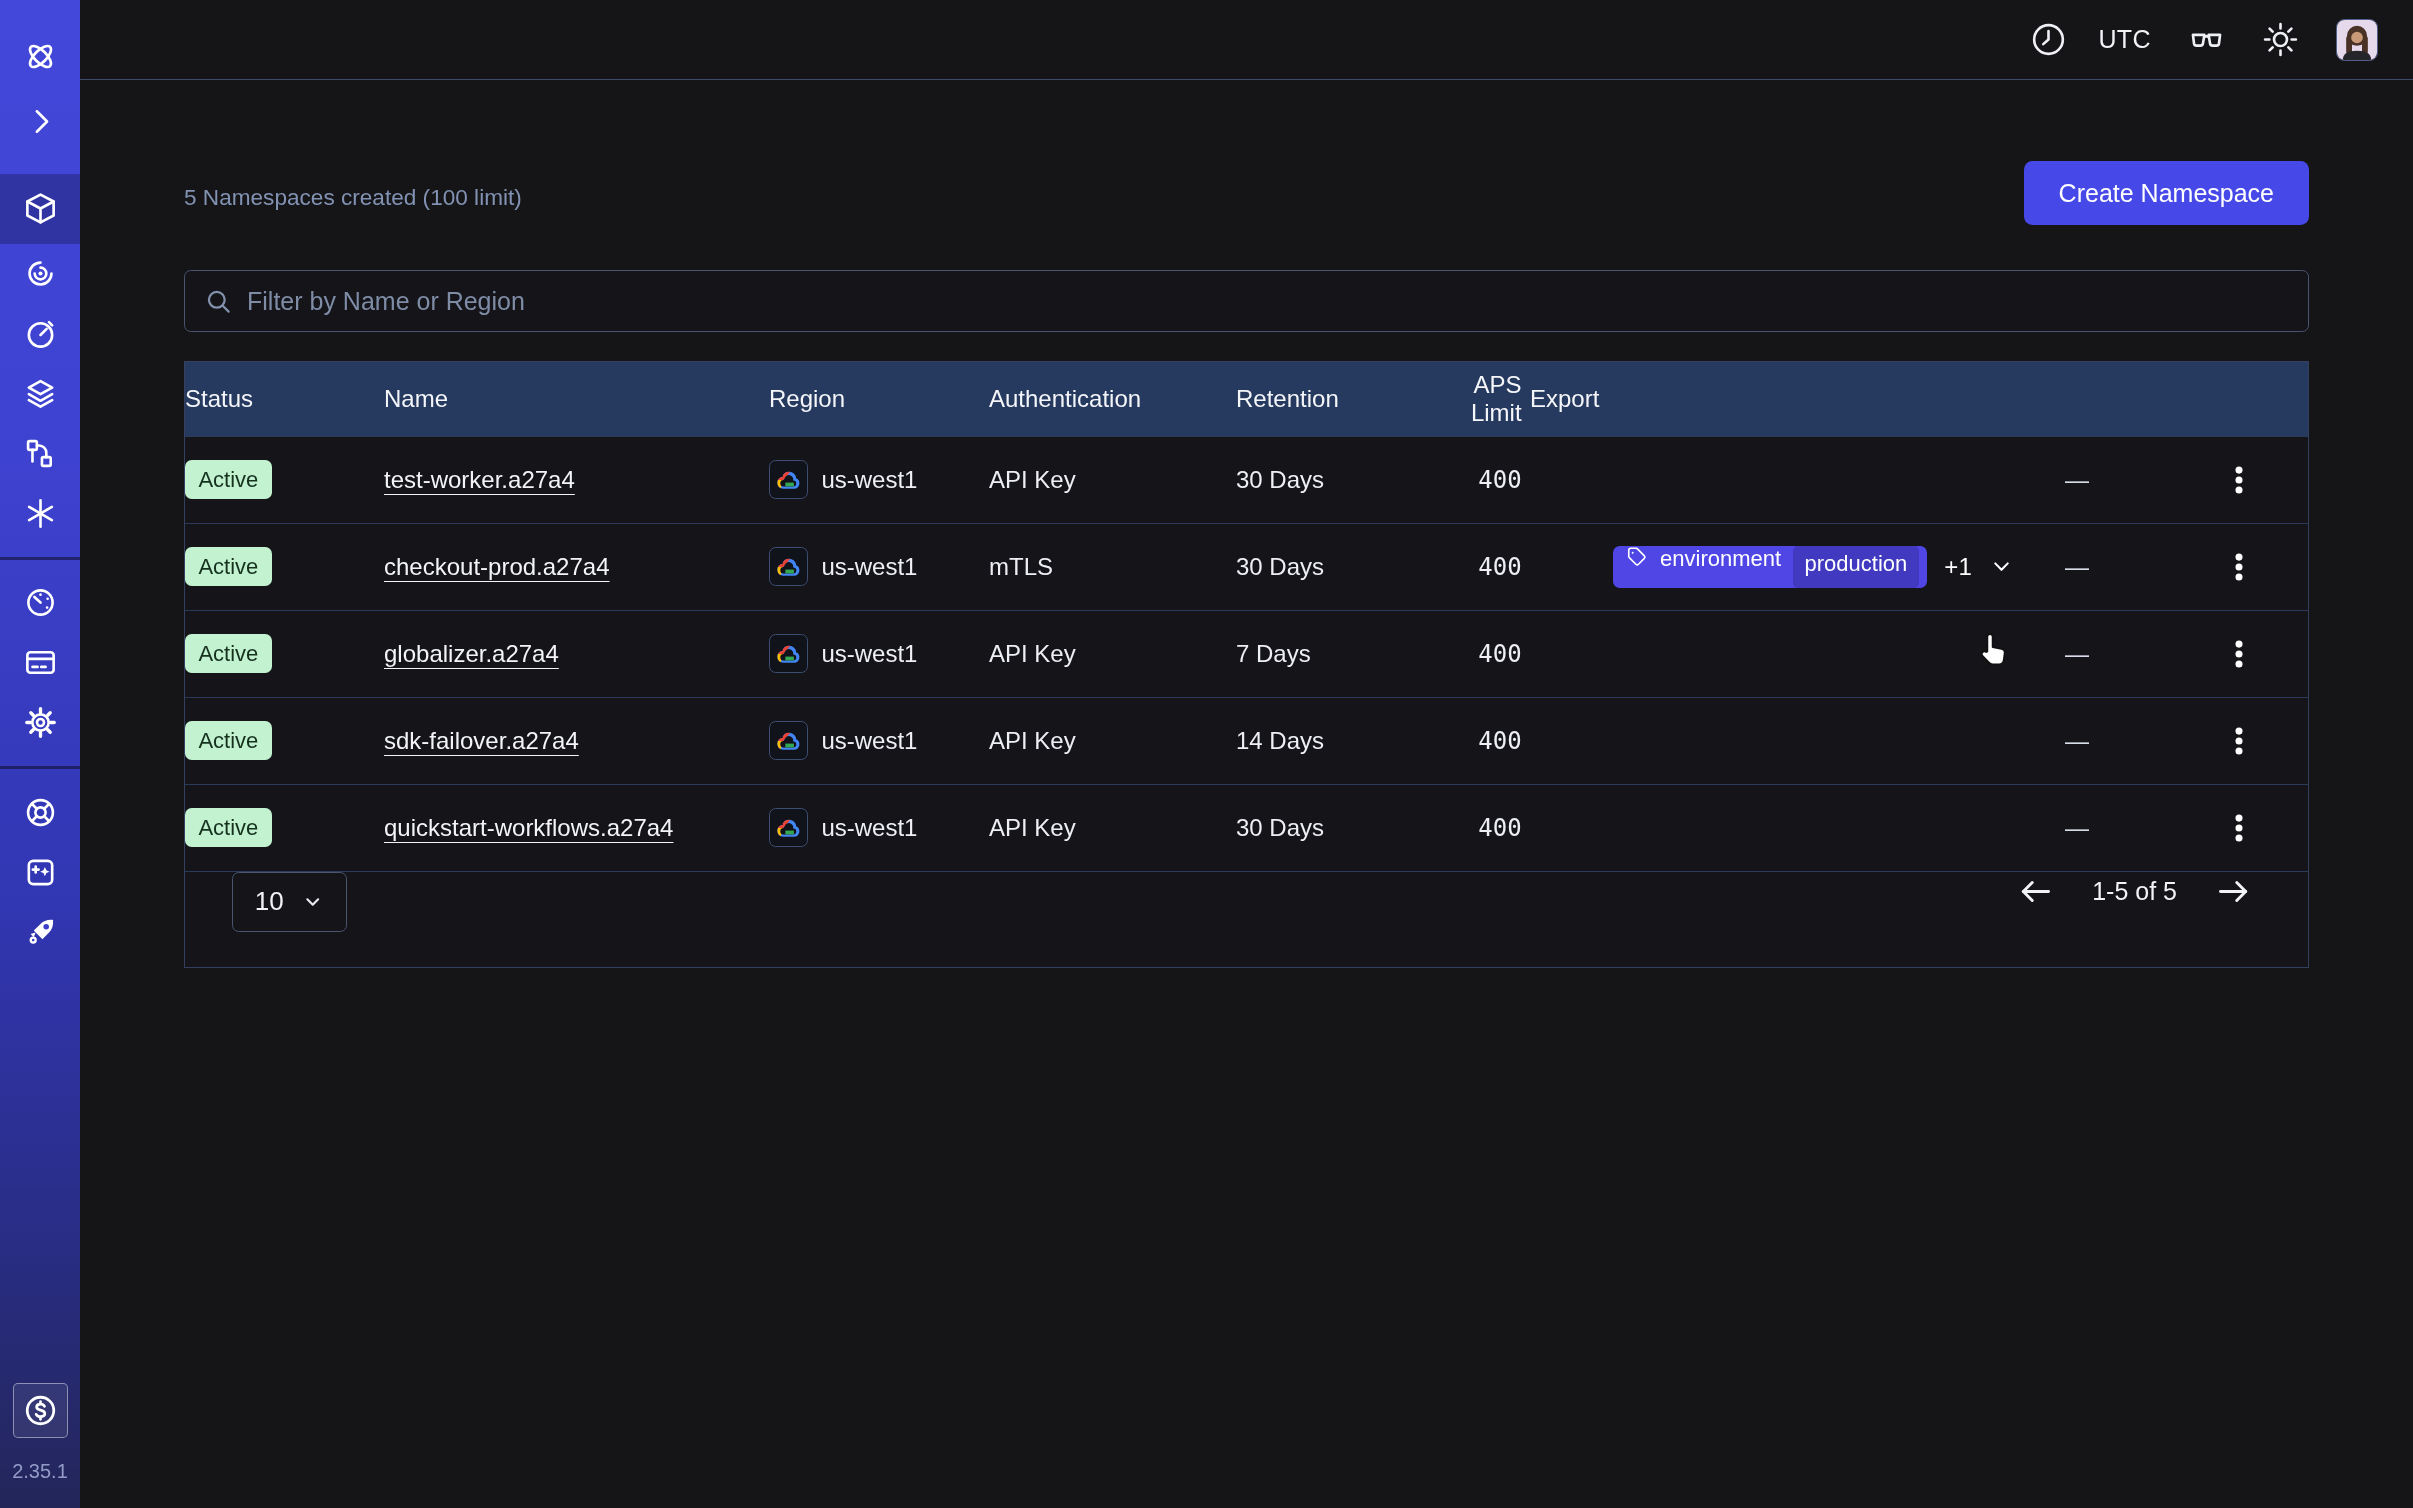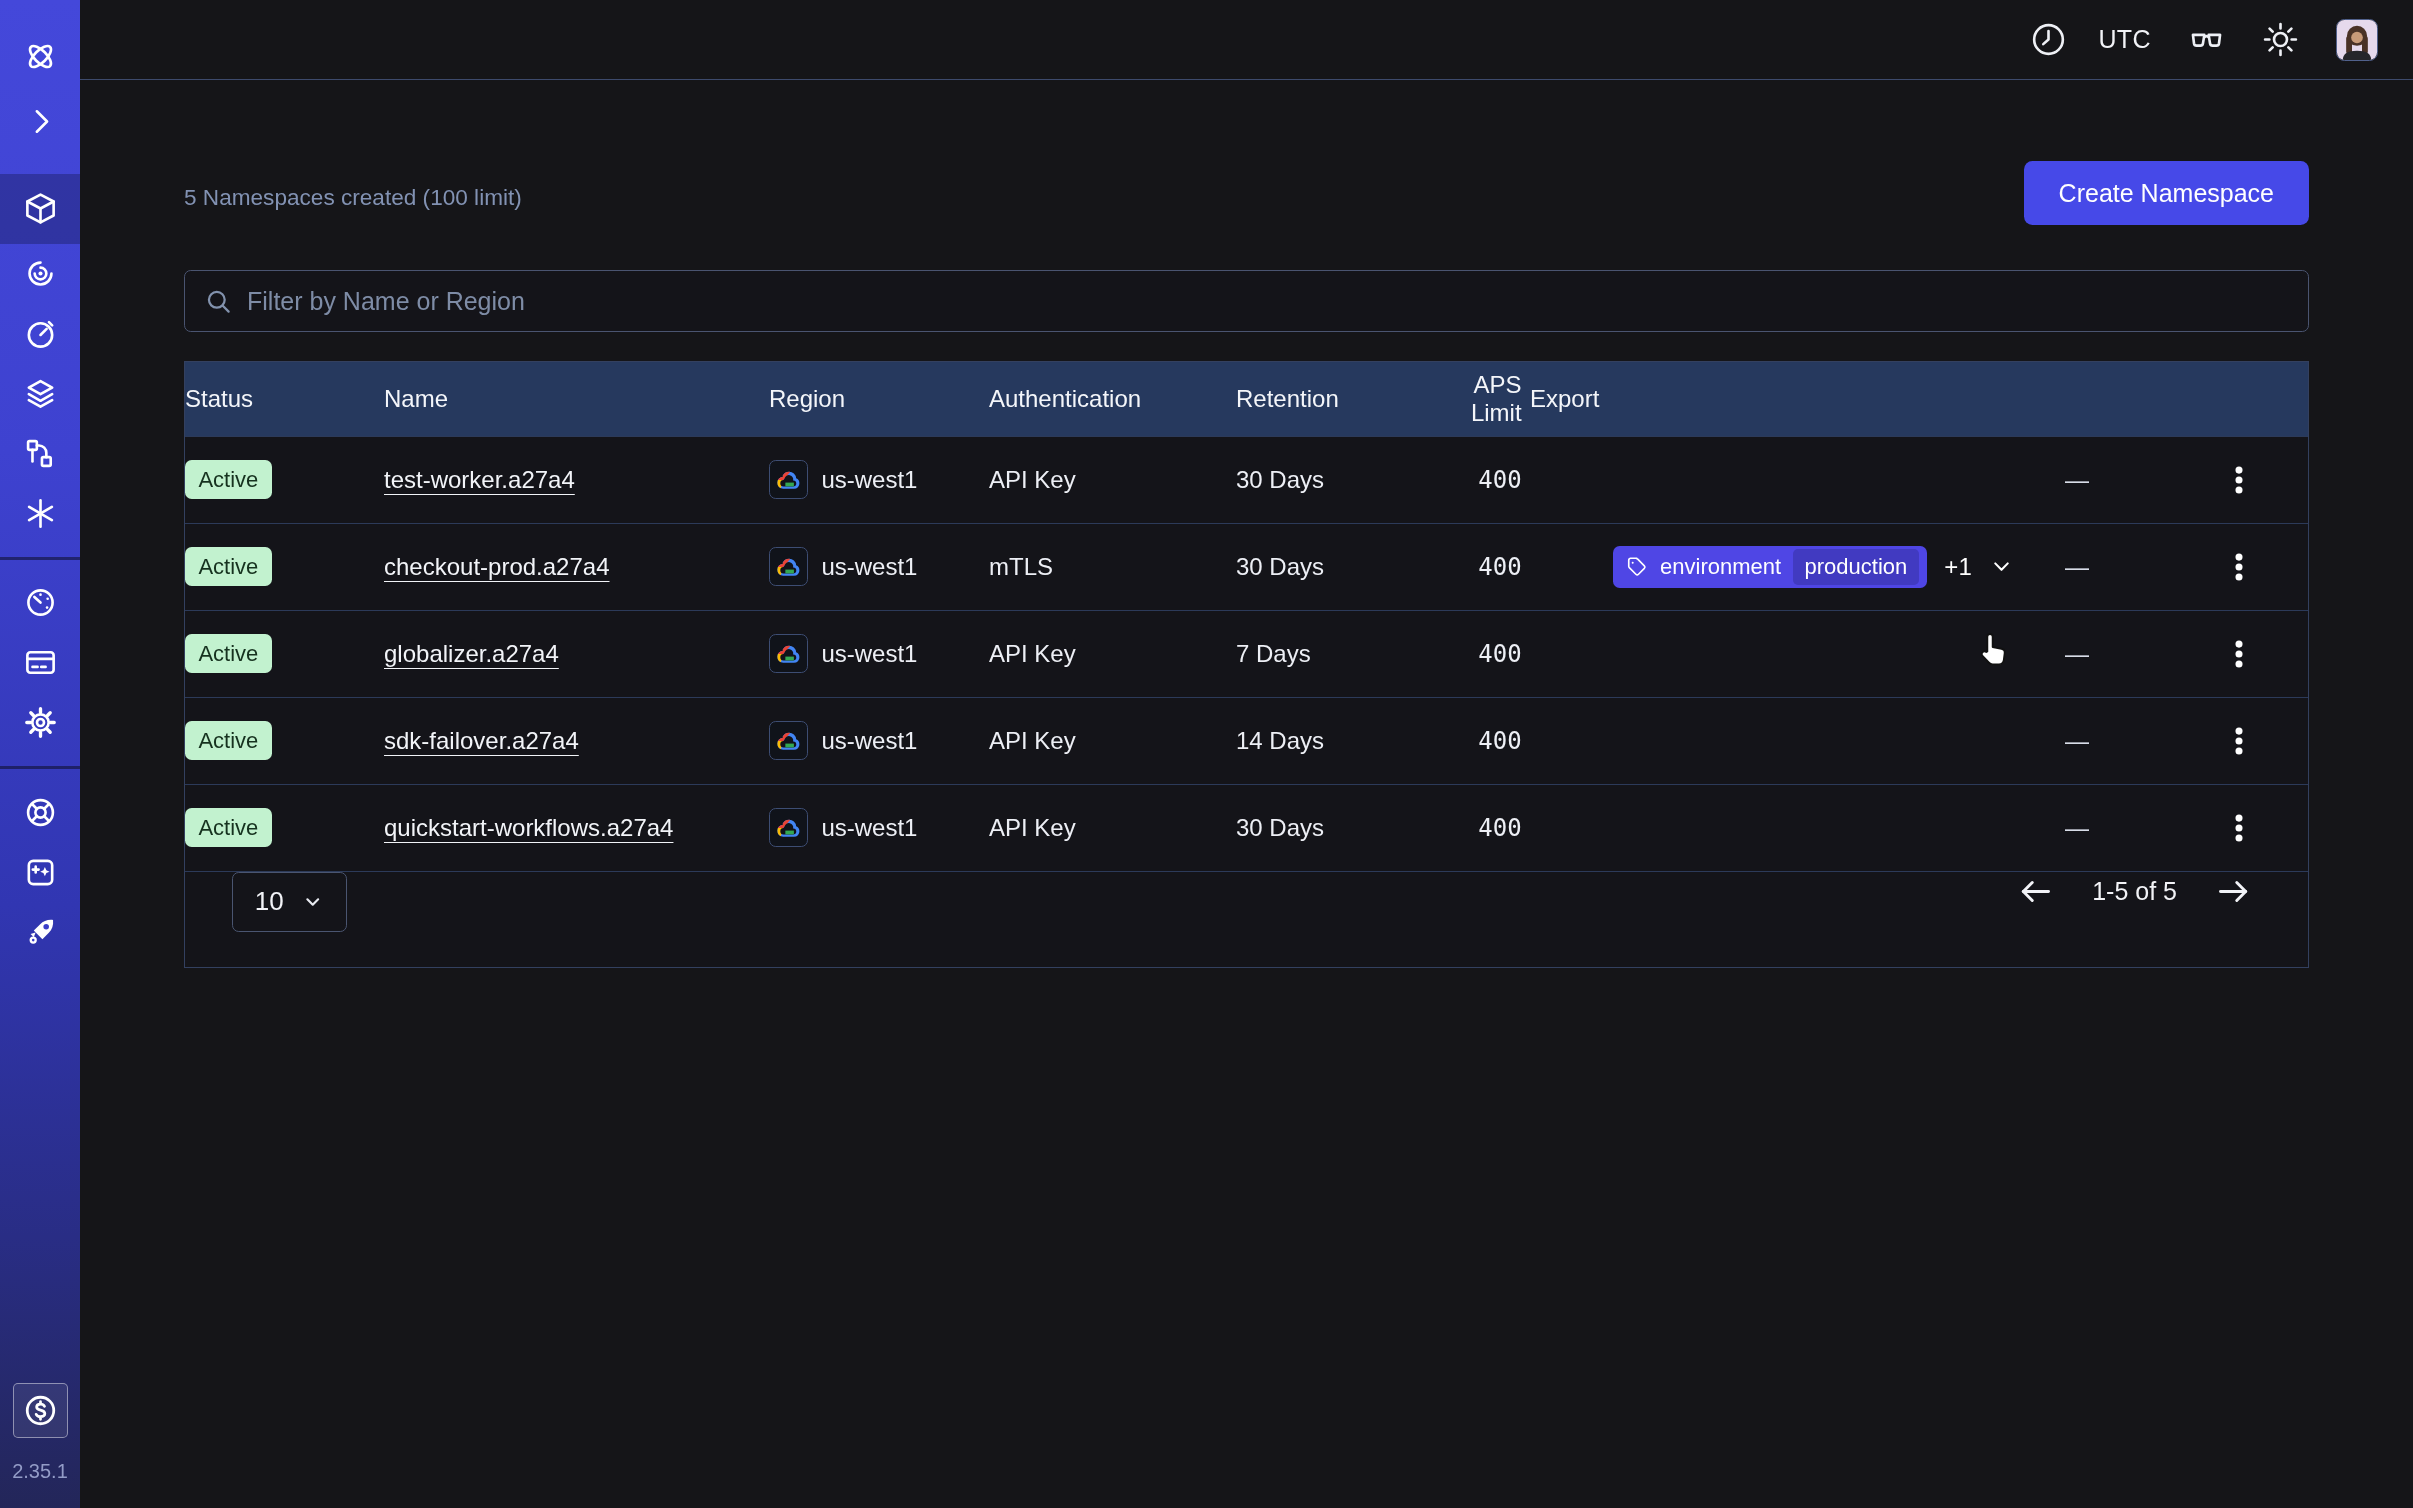--- a/index.html
+++ b/index.html
@@ -70,21 +70,21 @@
   .c-tags { padding-left:83px; }
   .c-aps { text-align:right; }
   .t-row { height:87px; border-top:1.7px solid #2c3a59; font-size:24px; color:#edeff5; }
   .badge-active { display:inline-block; background:#c2f2cf; color:#16321f; font-size:22px; padding:6.7px 13.4px; border-radius:6.7px; }
   .ns-link { color:#f2f4f8; text-decoration:underline; text-underline-offset:5.9px; text-decoration-thickness:1.3px; cursor:pointer; }
   .region-wrap { display:flex; align-items:center; gap:13.4px; }
   .gcp-box { width:39px; height:39px; border:1.7px solid #3d4d73; border-radius:6.7px; background:#10131a; display:flex; align-items:center; justify-content:center; }
   .gcp-box svg { width:27px; height:22px; }
   .aps-val { font-family:"DejaVu Sans Mono", monospace; font-size:24px; }
   .tags-wrap { display:flex; align-items:center; gap:17px; }
-  .tag-pill { display:inline-flex; align-items:center; gap:11.7px; background:#4f46e5; border-radius:6.7px; height:42px; padding:0 8.4px 0 13.4px; cursor:pointer; }
+  .tag-pill { display:inline-flex; gap:11.7px; background:#4f46e5; border-radius:6.7px; height:42px; padding:0 8.4px 0 13.4px; cursor:pointer; }
   .tag-pill svg { width:22px; height:22px; stroke:#fff; fill:none; stroke-width:1.8; stroke-linejoin:round; }
   .tag-key { font-size:22px; color:#fff; }
   .tag-val { background:#413ac1; border-radius:5px; padding:5px 11.7px; font-size:22px; color:#fff; }
   .tag-more { font-size:24px; color:#fff; }
   .tag-chevron { width:25px; height:25px; stroke:#fff; fill:none; stroke-width:2; stroke-linecap:round; stroke-linejoin:round; cursor:pointer; }
   .export-dash { color:#d8dde8; }
   .kebab-cell { display:flex; justify-content:center; }
   .kebab { background:none; border:none; cursor:pointer; display:flex; }
   .kebab svg { width:34px; height:34px; fill:#fff; }
 

